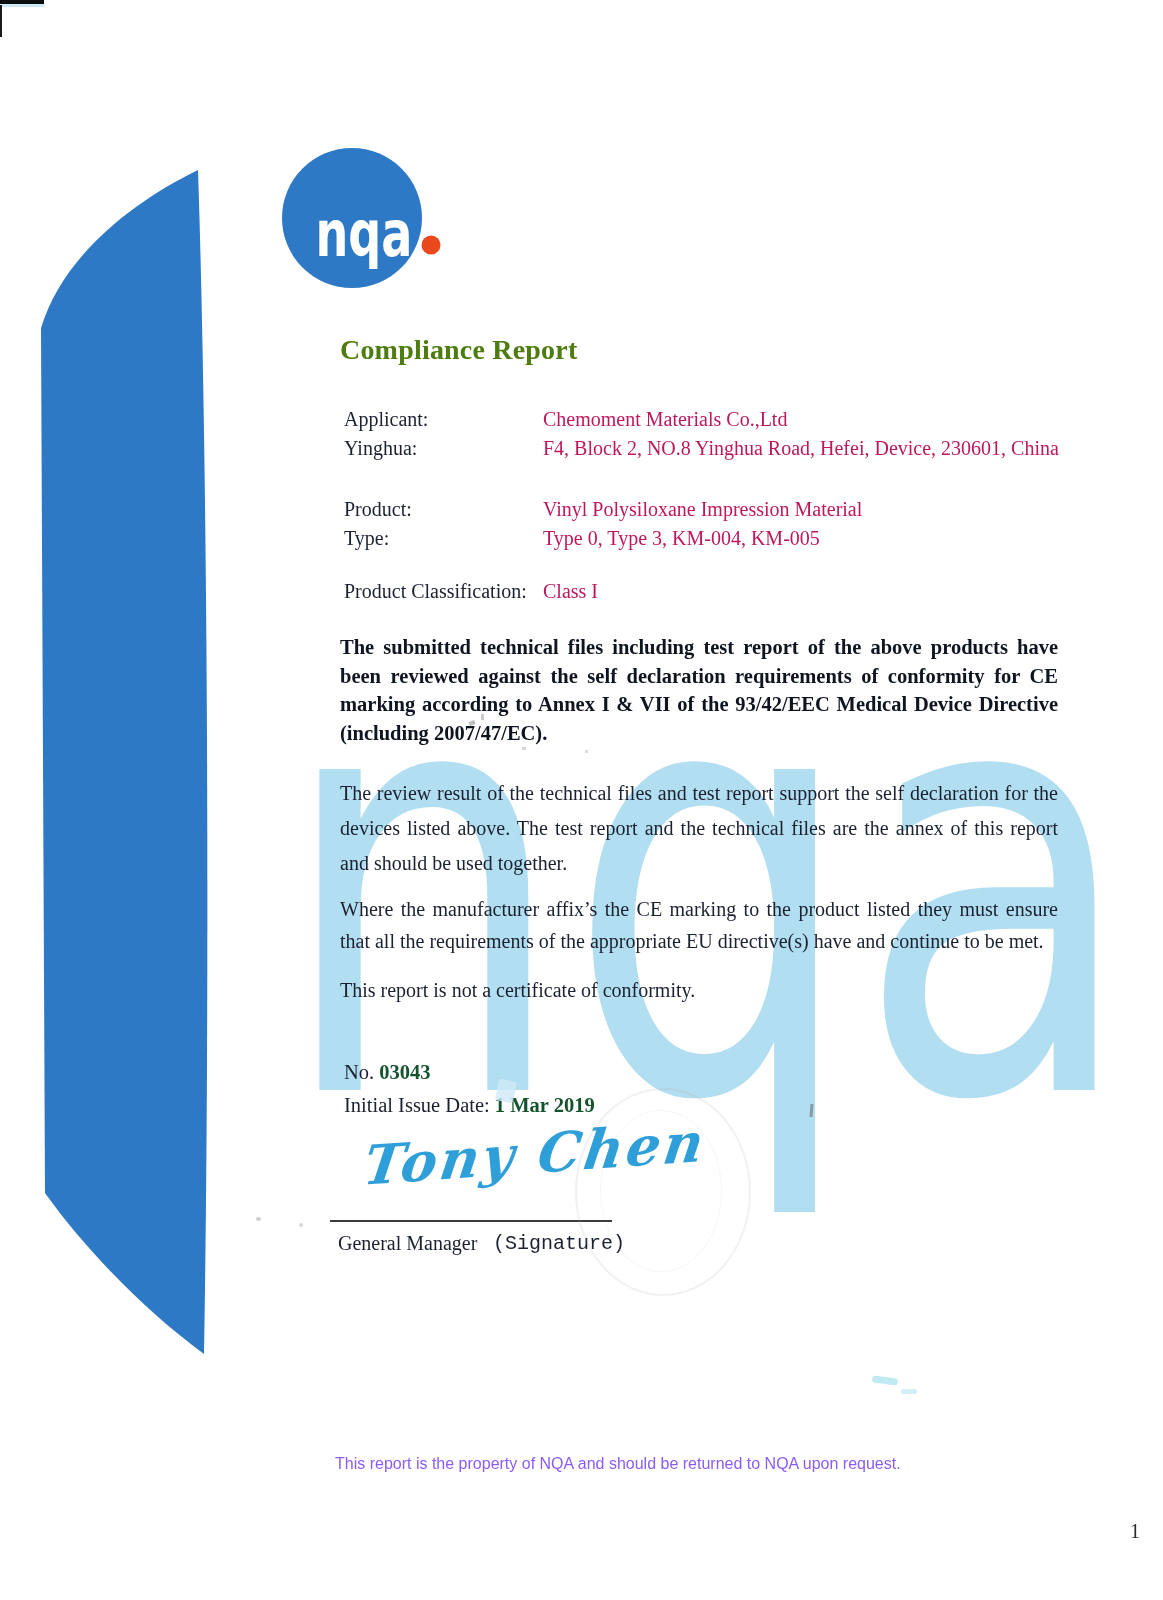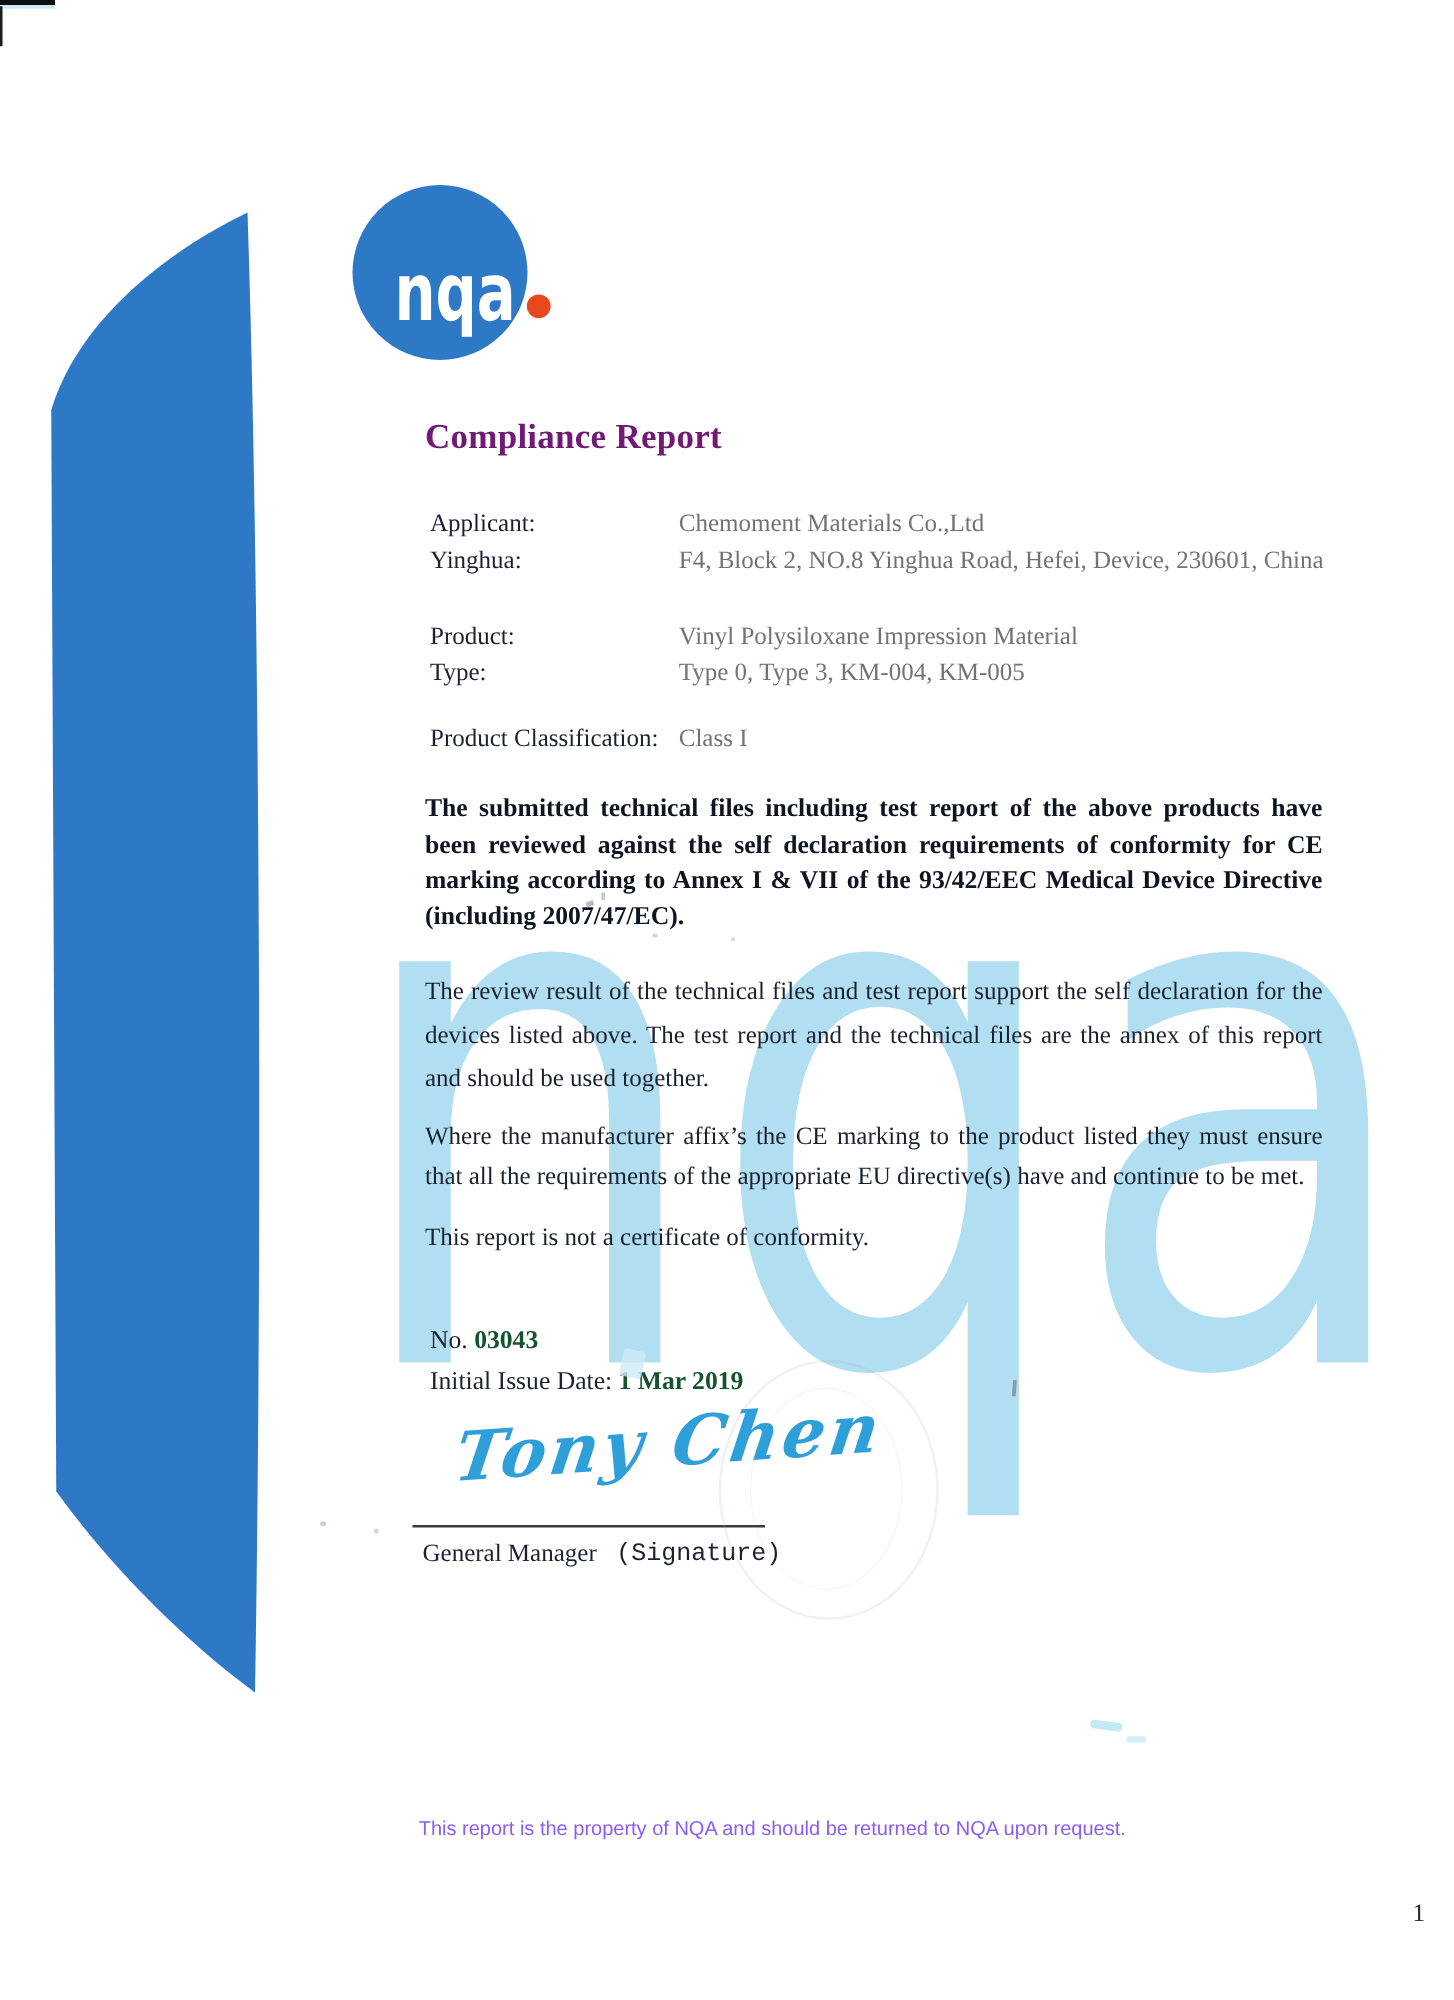--- a/index.html
+++ b/index.html
@@ -9,26 +9,26 @@
     background:#ffffff;
     overflow:hidden;
     font-family:"Liberation Serif", serif;
     color:#1b2130;
   }
   .abs{position:absolute;}
   svg.layer{position:absolute;left:0;top:0;}
   
   .title{
     left:340px;top:334px;
-    font-size:28px;font-weight:bold;color:#701a75;
+    font-size:28px;font-weight:bold;color:#4d7c0f;
     letter-spacing:0.2px;white-space:nowrap;
   }
   .info-row{white-space:nowrap;font-size:20px;}
   .info-row .lbl{display:inline-block;color:#1b2130;}
-  .info-row .val{position:absolute;left:199px;top:0;color:#737373;}
+  .info-row .val{position:absolute;left:199px;top:0;color:#be185d;}
   .row-applicant{left:344px;top:408px;}
   .row-address{left:344px;top:437px;}
   .row-product{left:344px;top:498px;}
   .row-type{left:344px;top:527px;}
   .row-class{left:344px;top:580px;}
   .para{
     left:340px;width:718px;
     font-size:20px;text-align:justify;
     color:#1b2130;
   }

